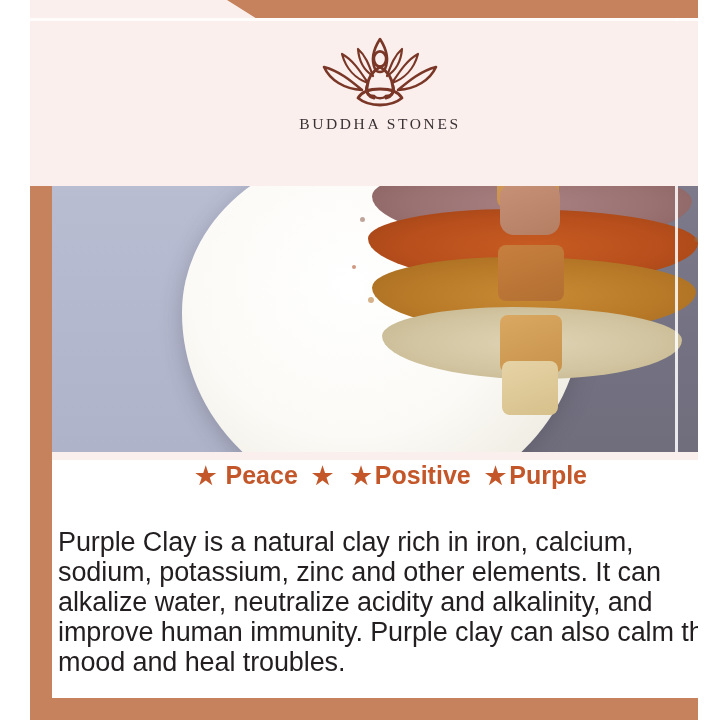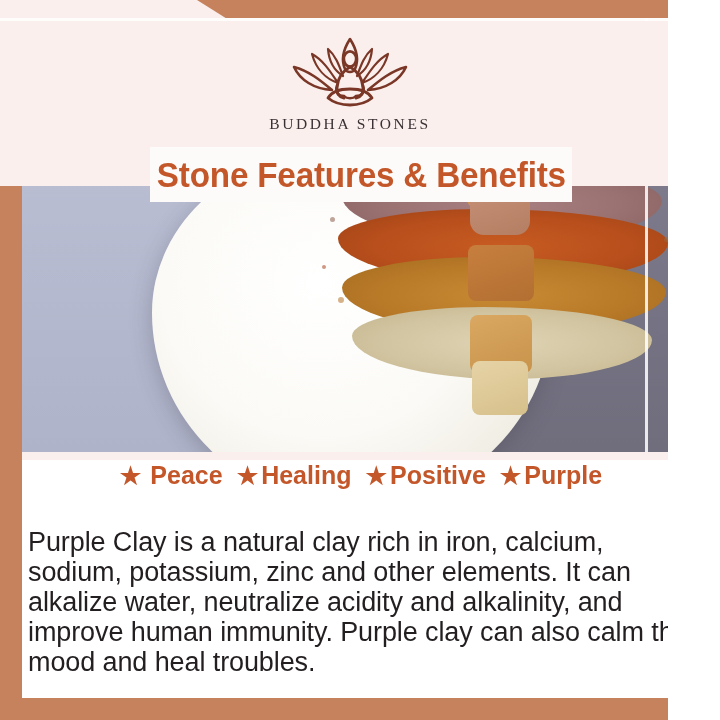--- a/index.html
+++ b/index.html
@@ -11,20 +11,21 @@
     font-family: "Liberation Sans", sans-serif;
     -webkit-font-smoothing: antialiased;
   }
 
   #poster {
     position: relative;
     width: 668px;
     height: 720px;
     overflow: hidden;
     background: #84cc16;
+    margin-left: 30px;
   }
 
   
   .frame-tan {
     position: absolute;
     inset: 0;
     background: #c5825c;
     z-index: 1;
   }
   
@@ -336,23 +337,20 @@
           <path d="M97 57 C99 63 96 67 90 67" stroke-width="2.6"></path>
 
           <path d="M62 69 C66 62 76 60 84 60 C92 60 102 62 106 69 C100 74 92 76 84 76 C76 76 68 74 62 69 Z" stroke-width="2.8"></path>
 
           <path d="M78 67 C81 70 87 70 90 67" stroke-width="2.4"></path>
         </g>
       </svg>
       <span class="logo-word">BUDDHA STONES</span>
     </div>
 
-    <div class="title-banner">
-      <span class="title-text">Stone Features &amp; Benefits</span>
-    </div>
   </div>
 
   <div class="photo">
     <div class="photo-bg-left"></div>
     <div class="photo-bg-right"></div>
     <div class="plate">
       <div class="powder pw-1"></div>
       <div class="powder pw-2"></div>
       <div class="powder pw-3"></div>
       <div class="powder pw-4"></div>
@@ -379,21 +377,20 @@
   <div class="content">
     <div class="content-topband"></div>
 
     <div class="benefits">
       <div class="benefit">
         <span class="star">★</span>
         <span>Peace</span>
       </div>
       <div class="benefit">
         <span class="star">★</span>
-        <span>Healing</span>
       </div>
       <div class="benefit">
         <span class="star">★</span>
         <span>Positive</span>
       </div>
       <div class="benefit">
         <span class="star">★</span>
         <span>Purple</span>
       </div>
     </div>

